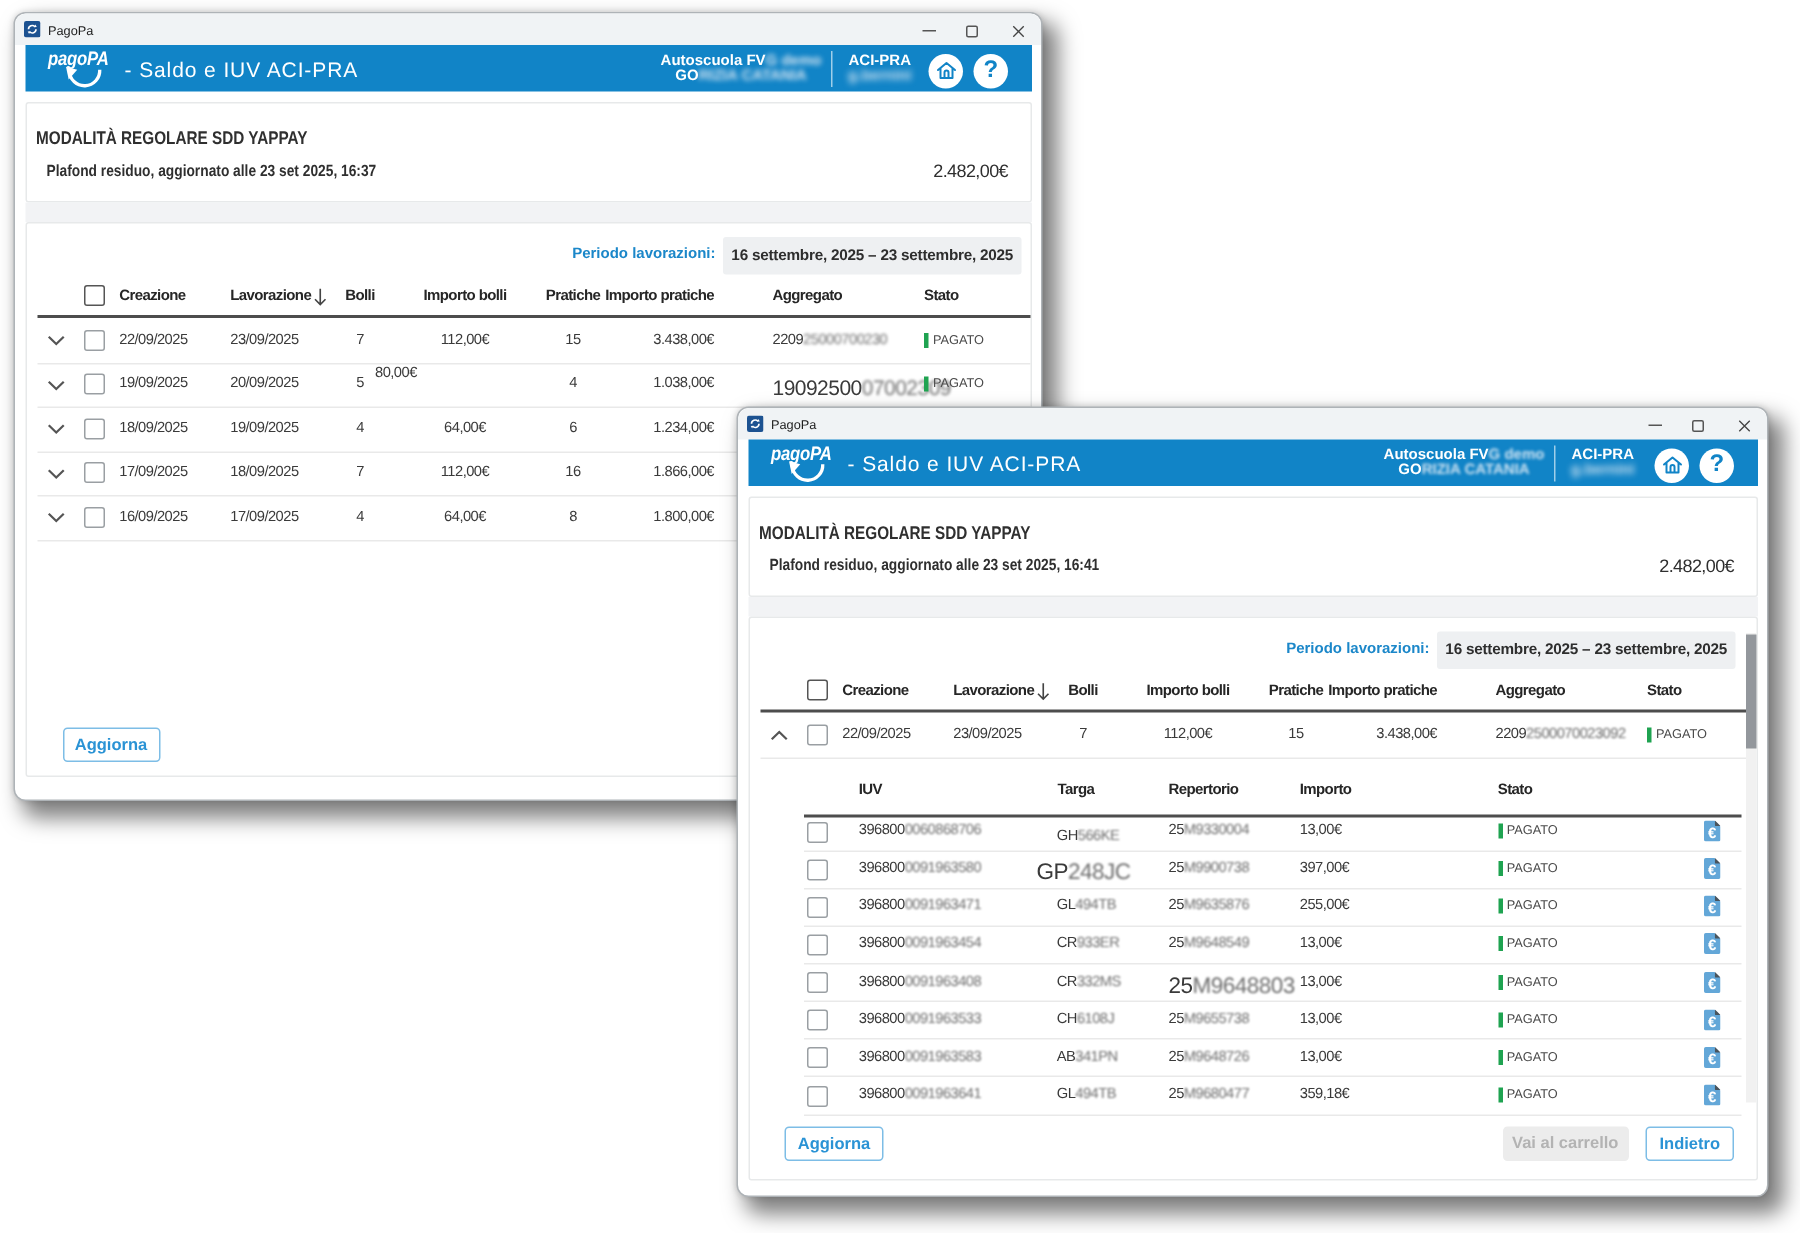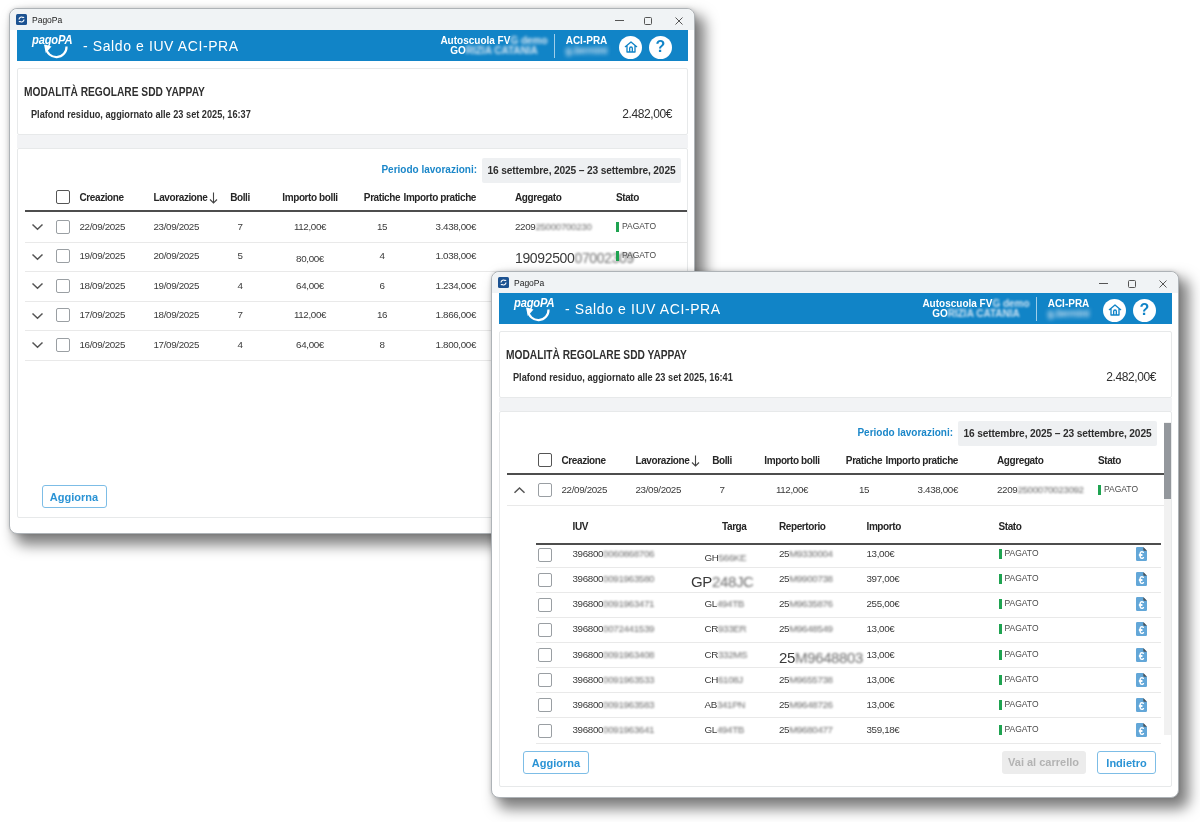--- a/index.html
+++ b/index.html
@@ -84,21 +84,21 @@
       <div style="position:absolute;left:598px;top:72.7px;width:3px;height:10px;background:#1fa351"></div>
       <div style="position:absolute;left:604px;top:71.7px;font-size:8.5px;color:#4a4a4a;letter-spacing:0">PAGATO</div>
       <div style="position:absolute;left:7px;top:92.5px;width:662px;height:1px;background:#e9e9e9"></div>
       <svg style="position:absolute;left:12.5px;top:103.7px" width="13" height="8" viewBox="0 0 13 8">
         <path d="M1.5 1.5 L6.5 6.3 L11.5 1.5" fill="none" stroke="#555" stroke-width="1.5"></path>
       </svg>
       <div style="position:absolute;left:38px;top:100.2px;width:12px;height:12px;border:1px solid #9a9fa3;border-radius:2px;background:#fff"></div>
       <div style="position:absolute;left:61.5px;top:101.2px;font-size:9.8px;letter-spacing:-0.35px;color:#3a3a3a">19/09/2025</div>
       <div style="position:absolute;left:135.5px;top:101.2px;font-size:9.8px;letter-spacing:-0.35px;color:#3a3a3a">20/09/2025</div>
       <div style="position:absolute;left:182px;top:101.2px;width:80px;text-align:center;font-size:9.8px;letter-spacing:-0.35px;color:#3a3a3a">5</div>
-      <div style="position:absolute;left:232px;top:104px;width:120px;text-align:center;font-size:9.8px;letter-spacing:-0.35px;color:#3a3a3a">80,00€</div>
+      <div style="position:absolute;left:232px;top:94px;width:120px;font-size:9.8px;letter-spacing:-0.35px;color:#3a3a3a">80,00€</div>
       <div style="position:absolute;left:324px;top:101.2px;width:80px;text-align:center;font-size:9.8px;letter-spacing:-0.35px;color:#3a3a3a">4</div>
       <div style="position:absolute;left:338px;top:101.2px;width:120px;text-align:right;font-size:9.8px;letter-spacing:-0.35px;color:#3a3a3a">1.038,00€</div>
       <div style="position:absolute;left:497px;top:101.2px;font-size:14px;letter-spacing:-0.35px;color:#3a3a3a;white-space:nowrap">19092500<span style="filter:blur(0.9px);color:#6e6e6e">07002309</span></div>
       <div style="position:absolute;left:598px;top:102.2px;width:3px;height:10px;background:#1fa351"></div>
       <div style="position:absolute;left:604px;top:101.2px;font-size:8.5px;color:#4a4a4a;letter-spacing:0">PAGATO</div>
       <div style="position:absolute;left:7px;top:122.0px;width:662px;height:1px;background:#e9e9e9"></div>
       <svg style="position:absolute;left:12.5px;top:133.2px" width="13" height="8" viewBox="0 0 13 8">
         <path d="M1.5 1.5 L6.5 6.3 L11.5 1.5" fill="none" stroke="#555" stroke-width="1.5"></path>
       </svg>
       <div style="position:absolute;left:38px;top:129.7px;width:12px;height:12px;border:1px solid #9a9fa3;border-radius:2px;background:#fff"></div>
@@ -217,21 +217,21 @@
       <div style="position:absolute;left:135.5px;top:71.7px;font-size:9.8px;letter-spacing:-0.35px;color:#3a3a3a">23/09/2025</div>
       <div style="position:absolute;left:182px;top:71.7px;width:80px;text-align:center;font-size:9.8px;letter-spacing:-0.35px;color:#3a3a3a">7</div>
       <div style="position:absolute;left:232px;top:71.7px;width:120px;text-align:center;font-size:9.8px;letter-spacing:-0.35px;color:#3a3a3a">112,00€</div>
       <div style="position:absolute;left:324px;top:71.7px;width:80px;text-align:center;font-size:9.8px;letter-spacing:-0.35px;color:#3a3a3a">15</div>
       <div style="position:absolute;left:338px;top:71.7px;width:120px;text-align:right;font-size:9.8px;letter-spacing:-0.35px;color:#3a3a3a">3.438,00€</div>
       <div style="position:absolute;left:497px;top:71.7px;font-size:9.8px;letter-spacing:-0.35px;color:#3a3a3a;white-space:nowrap">2209<span style="filter:blur(0.8px);color:#6a6a6a">2500070023092</span></div>
       <div style="position:absolute;left:598px;top:72.7px;width:3px;height:10px;background:#1fa351"></div>
       <div style="position:absolute;left:604px;top:71.7px;font-size:8.5px;color:#4a4a4a;letter-spacing:0">PAGATO</div>
       <div style="position:absolute;left:7px;top:92.5px;width:658px;height:1px;background:#e9e9e9"></div>
       <div style="position:absolute;left:72.5px;top:108.5px;font-size:10px;font-weight:bold;color:#262626;letter-spacing:-0.4px">IUV</div>
-      <div style="position:absolute;left:222px;top:108.5px;font-size:10px;font-weight:bold;color:#262626;letter-spacing:-0.4px">Targa</div>
+      <div style="position:absolute;left:205px;top:108.5px;font-size:10px;font-weight:bold;color:#262626;letter-spacing:-0.4px">Targa</div>
       <div style="position:absolute;left:279px;top:108.5px;font-size:10px;font-weight:bold;color:#262626;letter-spacing:-0.4px">Repertorio</div>
       <div style="position:absolute;left:366.5px;top:108.5px;font-size:10px;font-weight:bold;color:#262626;letter-spacing:-0.4px">Importo</div>
       <div style="position:absolute;left:498.5px;top:108.5px;font-size:10px;font-weight:bold;color:#262626;letter-spacing:-0.4px">Stato</div>
       <div style="position:absolute;left:36px;top:131px;width:624.5px;height:2px;background:#4d4d4d"></div>
       <div style="position:absolute;left:38px;top:135.49999999999997px;width:12px;height:12px;border:1px solid #9a9fa3;border-radius:2px;background:#fff"></div>
       <div style="position:absolute;left:72.5px;top:135.99999999999997px;font-size:9.8px;letter-spacing:-0.35px;color:#3a3a3a;white-space:nowrap">396800<span style="filter:blur(0.8px);color:#6e6e6e">0060868706</span></div>
       <div style="position:absolute;left:204.5px;top:140px;font-size:9.8px;letter-spacing:-0.35px;color:#3a3a3a;white-space:nowrap">GH<span style="filter:blur(0.8px);color:#6e6e6e">566KE</span></div>
       <div style="position:absolute;left:279px;top:135.99999999999997px;font-size:9.8px;letter-spacing:-0.35px;color:#3a3a3a;white-space:nowrap">25<span style="filter:blur(0.8px);color:#6e6e6e">M9330004</span></div>
       <div style="position:absolute;left:366.5px;top:135.99999999999997px;font-size:9.8px;letter-spacing:-0.35px;color:#3a3a3a">13,00€</div>
       <div style="position:absolute;left:498.5px;top:136.99999999999997px;width:3px;height:10px;background:#1fa351"></div>
@@ -262,21 +262,21 @@
       <div style="position:absolute;left:366.5px;top:186.29999999999995px;font-size:9.8px;letter-spacing:-0.35px;color:#3a3a3a">255,00€</div>
       <div style="position:absolute;left:498.5px;top:187.29999999999995px;width:3px;height:10px;background:#1fa351"></div>
       <div style="position:absolute;left:504.5px;top:186.29999999999995px;font-size:8.5px;color:#4a4a4a;letter-spacing:0">PAGATO</div>
       <svg style="position:absolute;left:636px;top:185.29999999999995px" width="11" height="14" viewBox="0 0 11 14">
         <path d="M1 0 h6 L11 4 V12.8 a1.2 1.2 0 0 1 -1.2 1.2 H1.2 A1.2 1.2 0 0 1 0 12.8 V1.2 A1.2 1.2 0 0 1 1.2 0 Z" fill="#63a7d8"></path>
         <path d="M7.3 0 L11 3.7 H7.9 A0.6 0.6 0 0 1 7.3 3.1 Z" fill="#4a545c"></path>
         <text x="5.5" y="11.6" font-family="Liberation Sans,sans-serif" font-size="10" font-weight="bold" fill="#fff" text-anchor="middle">€</text>
       </svg>
       <div style="position:absolute;left:36px;top:204.8px;width:624.5px;height:1px;background:#e9e9e9"></div>
       <div style="position:absolute;left:38px;top:210.94999999999996px;width:12px;height:12px;border:1px solid #9a9fa3;border-radius:2px;background:#fff"></div>
-      <div style="position:absolute;left:72.5px;top:211.44999999999996px;font-size:9.8px;letter-spacing:-0.35px;color:#3a3a3a;white-space:nowrap">396800<span style="filter:blur(0.8px);color:#6e6e6e">0072441539</span></div>
+      <div style="position:absolute;left:72.5px;top:211.44999999999996px;font-size:9.8px;letter-spacing:-0.35px;color:#3a3a3a;white-space:nowrap">396800<span style="filter:blur(0.8px);color:#6e6e6e">0091963454</span></div>
       <div style="position:absolute;left:204.5px;top:211.44999999999996px;font-size:9.8px;letter-spacing:-0.35px;color:#3a3a3a;white-space:nowrap">CR<span style="filter:blur(0.8px);color:#6e6e6e">933ER</span></div>
       <div style="position:absolute;left:279px;top:211.44999999999996px;font-size:9.8px;letter-spacing:-0.35px;color:#3a3a3a;white-space:nowrap">25<span style="filter:blur(0.8px);color:#6e6e6e">M9648549</span></div>
       <div style="position:absolute;left:366.5px;top:211.44999999999996px;font-size:9.8px;letter-spacing:-0.35px;color:#3a3a3a">13,00€</div>
       <div style="position:absolute;left:498.5px;top:212.44999999999996px;width:3px;height:10px;background:#1fa351"></div>
       <div style="position:absolute;left:504.5px;top:211.44999999999996px;font-size:8.5px;color:#4a4a4a;letter-spacing:0">PAGATO</div>
       <svg style="position:absolute;left:636px;top:210.44999999999996px" width="11" height="14" viewBox="0 0 11 14">
         <path d="M1 0 h6 L11 4 V12.8 a1.2 1.2 0 0 1 -1.2 1.2 H1.2 A1.2 1.2 0 0 1 0 12.8 V1.2 A1.2 1.2 0 0 1 1.2 0 Z" fill="#63a7d8"></path>
         <path d="M7.3 0 L11 3.7 H7.9 A0.6 0.6 0 0 1 7.3 3.1 Z" fill="#4a545c"></path>
         <text x="5.5" y="11.6" font-family="Liberation Sans,sans-serif" font-size="10" font-weight="bold" fill="#fff" text-anchor="middle">€</text>
       </svg>

